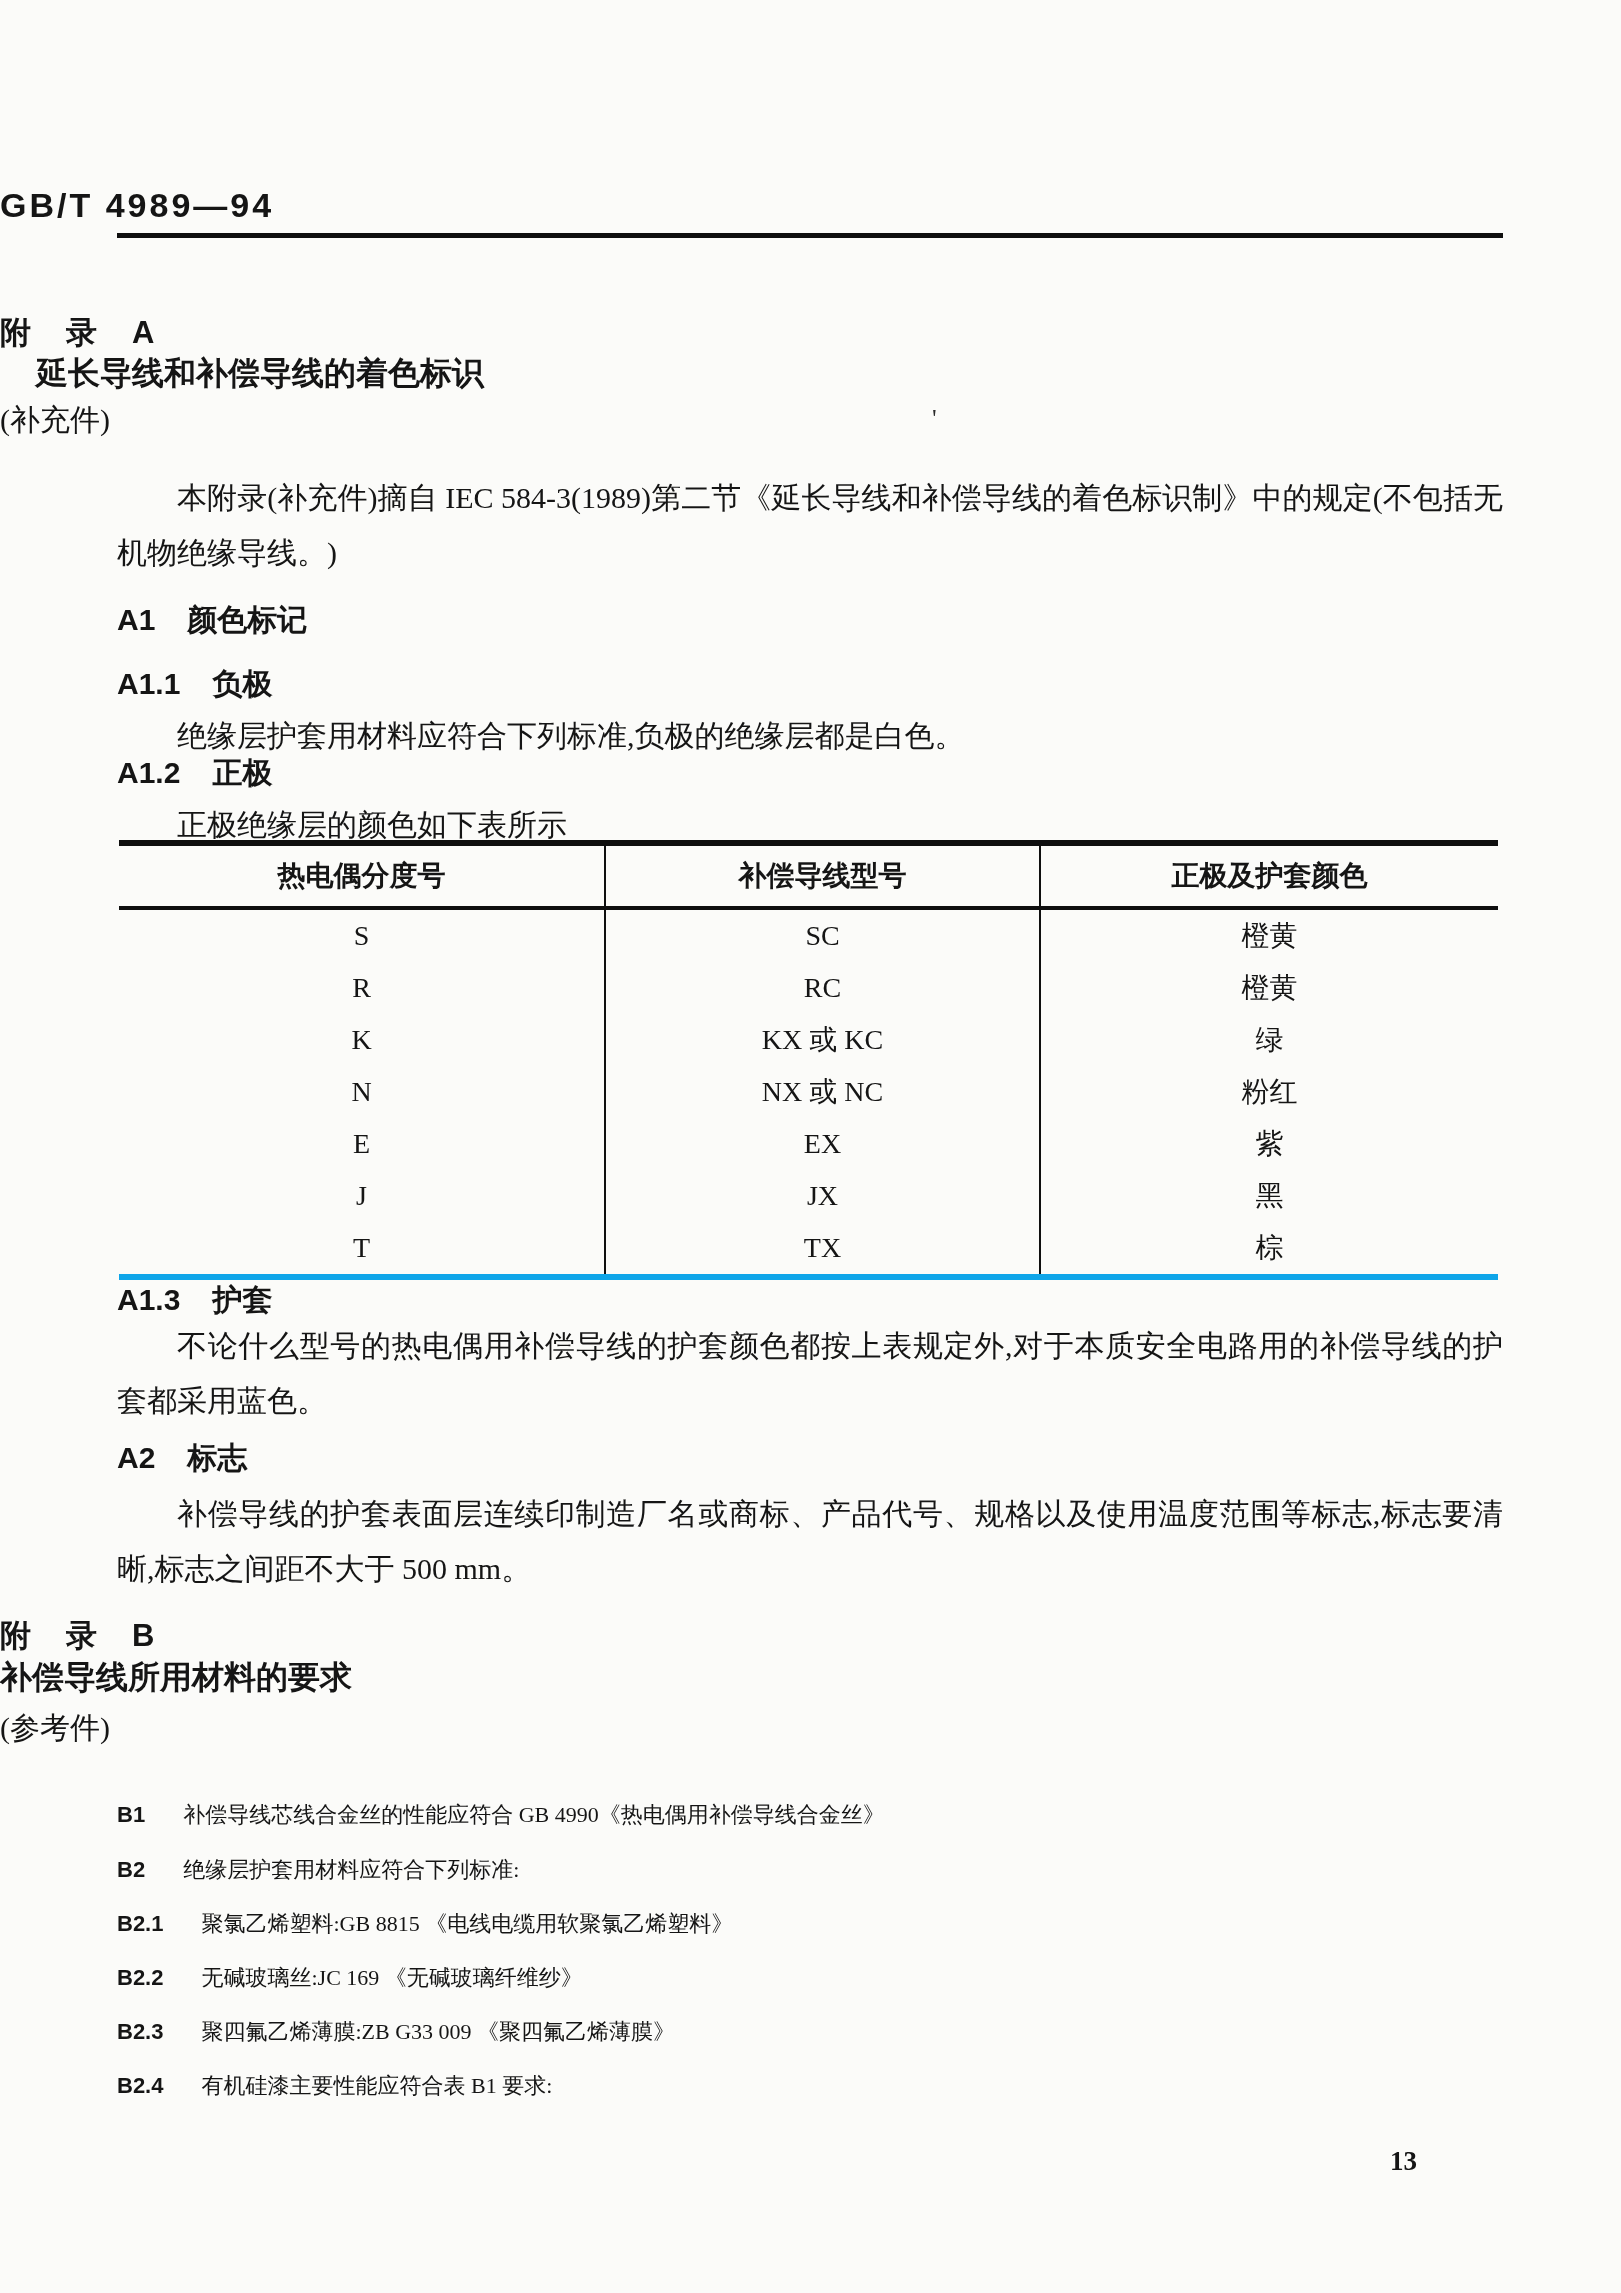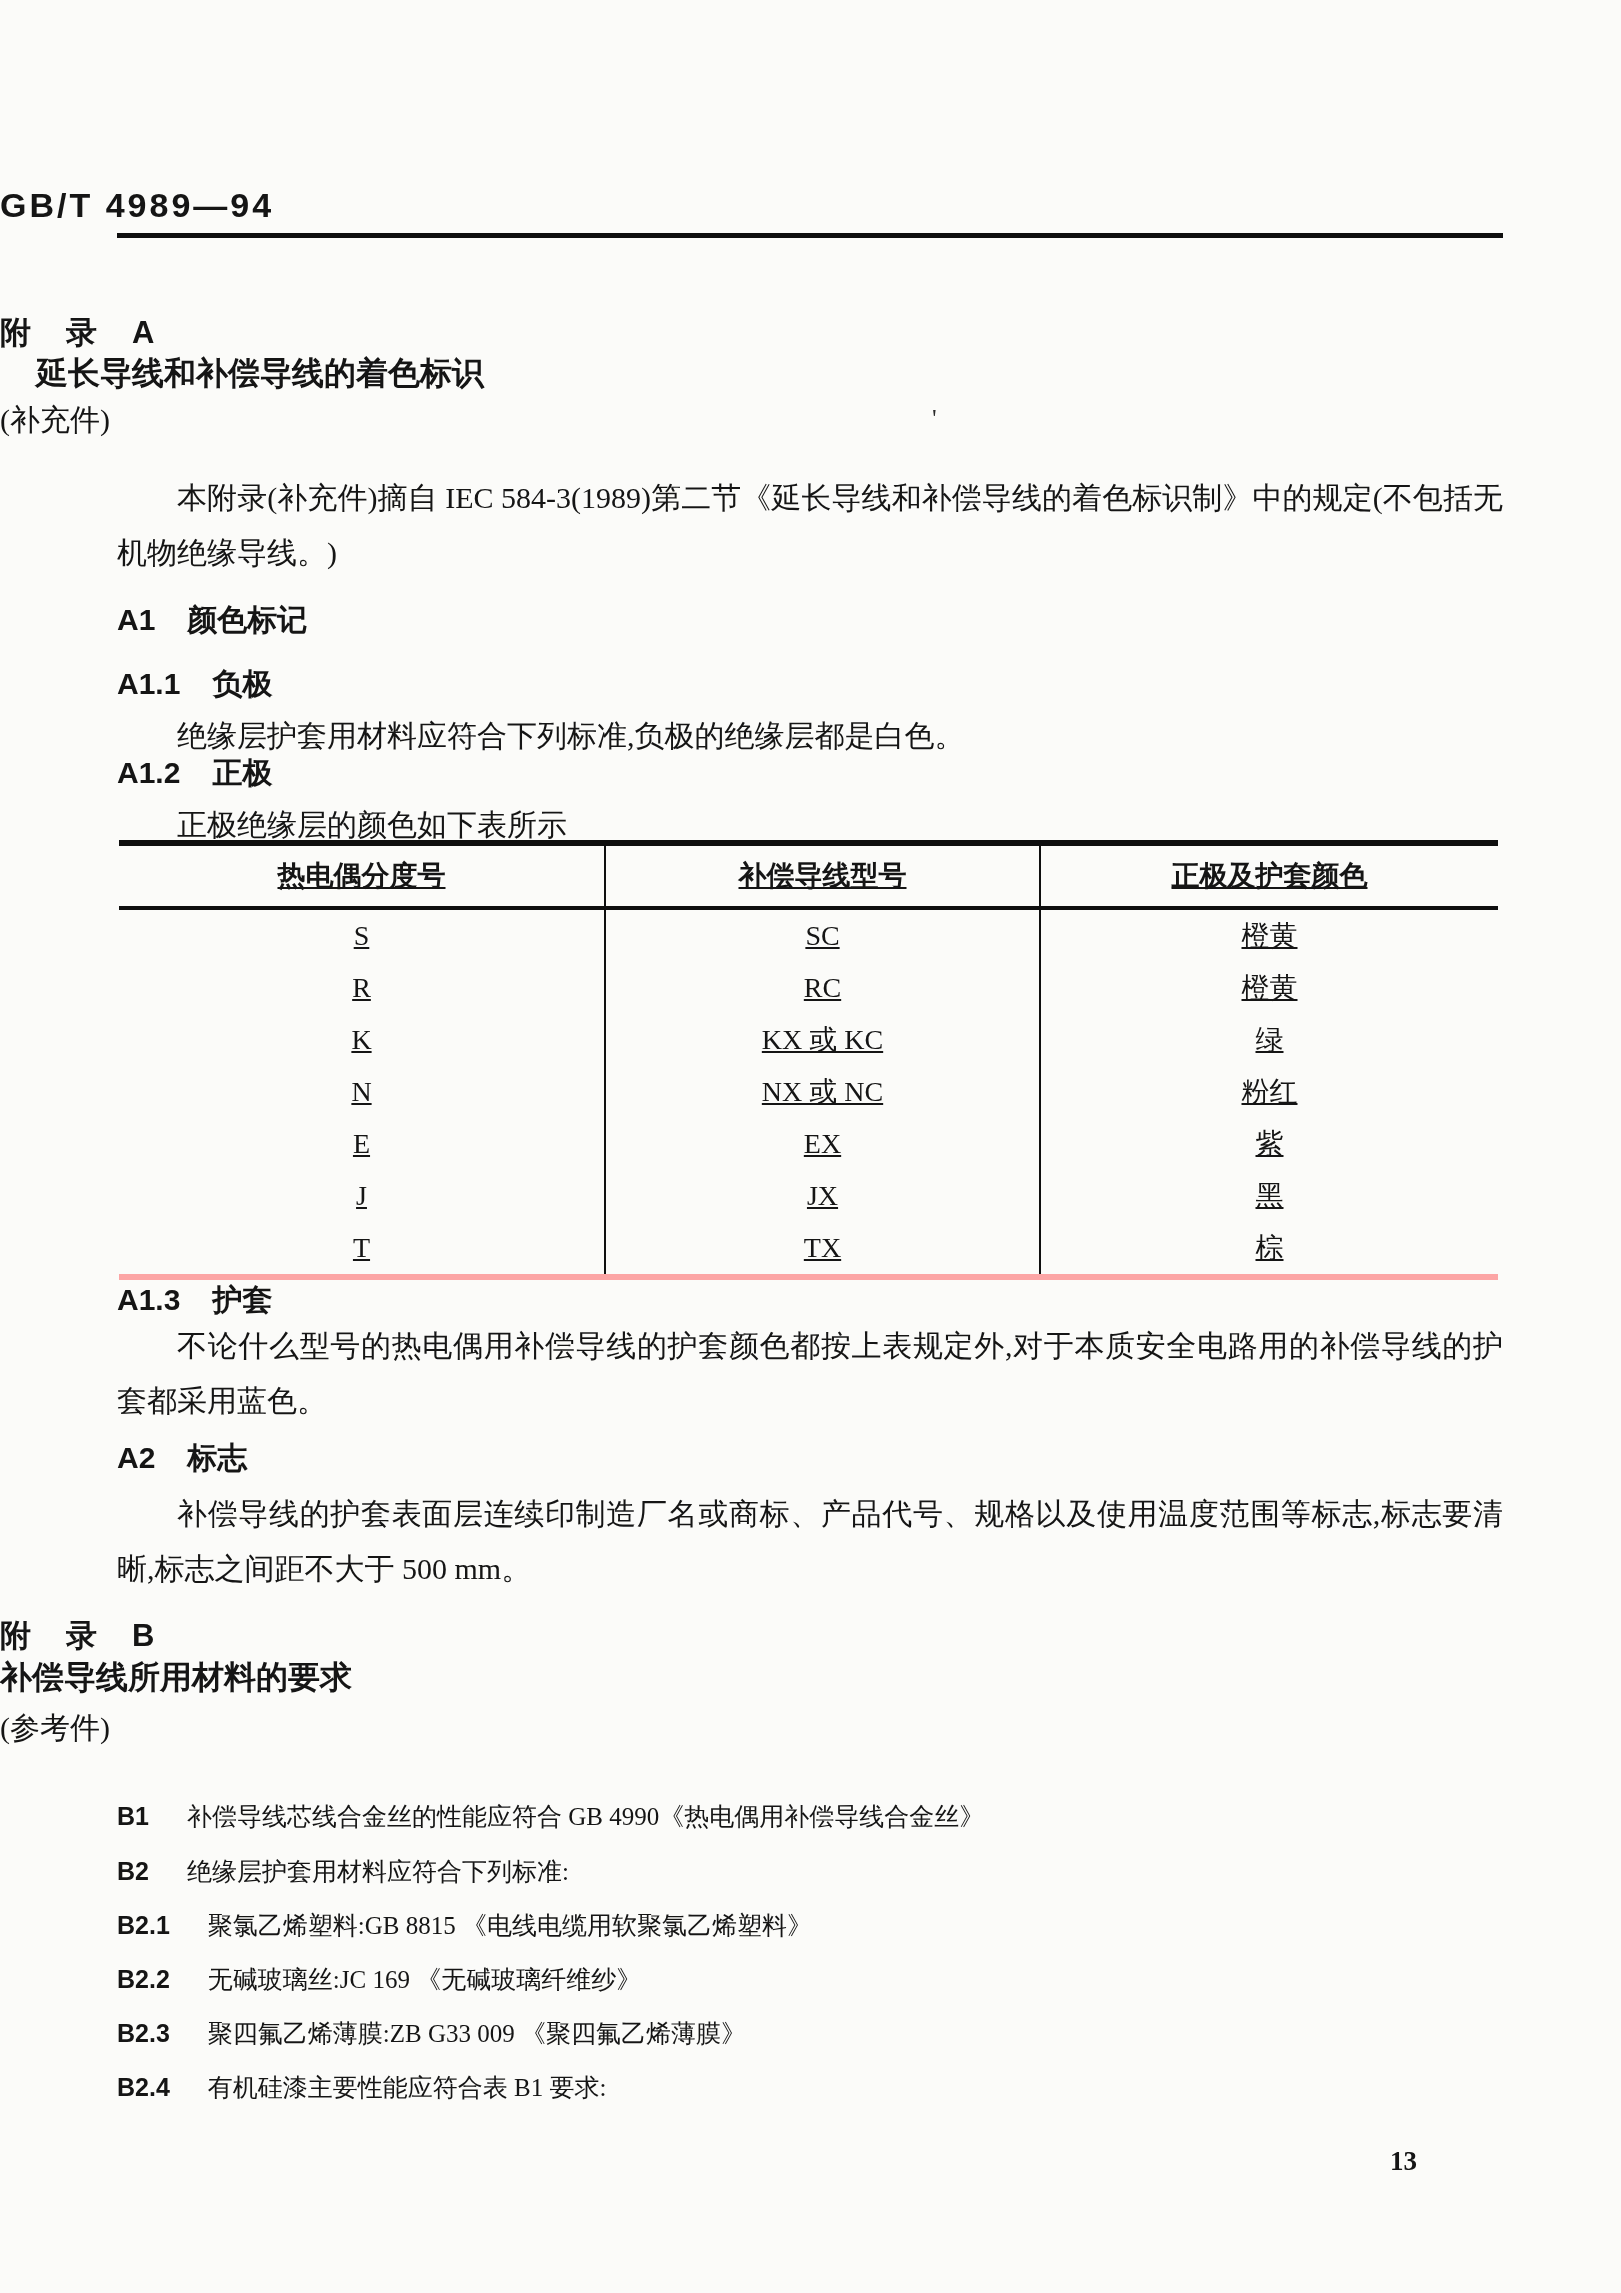--- a/index.html
+++ b/index.html
@@ -41,41 +41,41 @@
   .h-a11{top:664px;}
   .p-a11{top:708px;}
   .h-a12{top:753px;}
   .p-a12{top:797px;}
 
   .color-table{
     position:absolute;top:840px;left:119px;width:1379px;
     border-collapse:collapse;table-layout:fixed;
     font-size:28px;
   }
-  .color-table{border-top:6px solid #0f0f0f;border-bottom:6px solid #fca5a5;text-decoration:underline;}
+  .color-table{border-top:6px solid #0f0f0f;border-bottom:6px solid #0ea5e9;}
   .color-table thead th{
     height:58px;font-weight:bold;font-size:28px;
     border-bottom:4px solid #0f0f0f;text-align:center;vertical-align:middle;
   }
   .color-table tbody td{
     height:50px;text-align:center;vertical-align:middle;
     font-family:"Liberation Serif","DejaVu Serif",serif;
   }
   .color-table .c2,.color-table .c3{border-left:2px solid #0f0f0f;}
 
   .h-a13{top:1280px;}
   .p-a13{top:1318px;}
   .h-a2{top:1438px;}
   .p-a2{top:1486px;}
 
   .app-b-heading{top:1615px;}
   .app-b-sub{top:1656px;}
   .app-b-type{top:1708px;}
 
-  .b-item{left:117px;font-size:25px;white-space:nowrap;}
+  .b-item{left:117px;font-size:22px;white-space:nowrap;}
   .b-item .b-num{font-weight:bold;margin-right:38px;font-family:"Liberation Sans","DejaVu Sans",sans-serif;}
   .b-0{top:1800px;}
   .b-1{top:1855px;}
   .b-2{top:1909px;}
   .b-3{top:1963px;}
   .b-4{top:2017px;}
   .b-5{top:2071px;}
 
   .page-number{top:2146px;left:1390px;font-size:27px;font-weight:bold;}
 </style>

